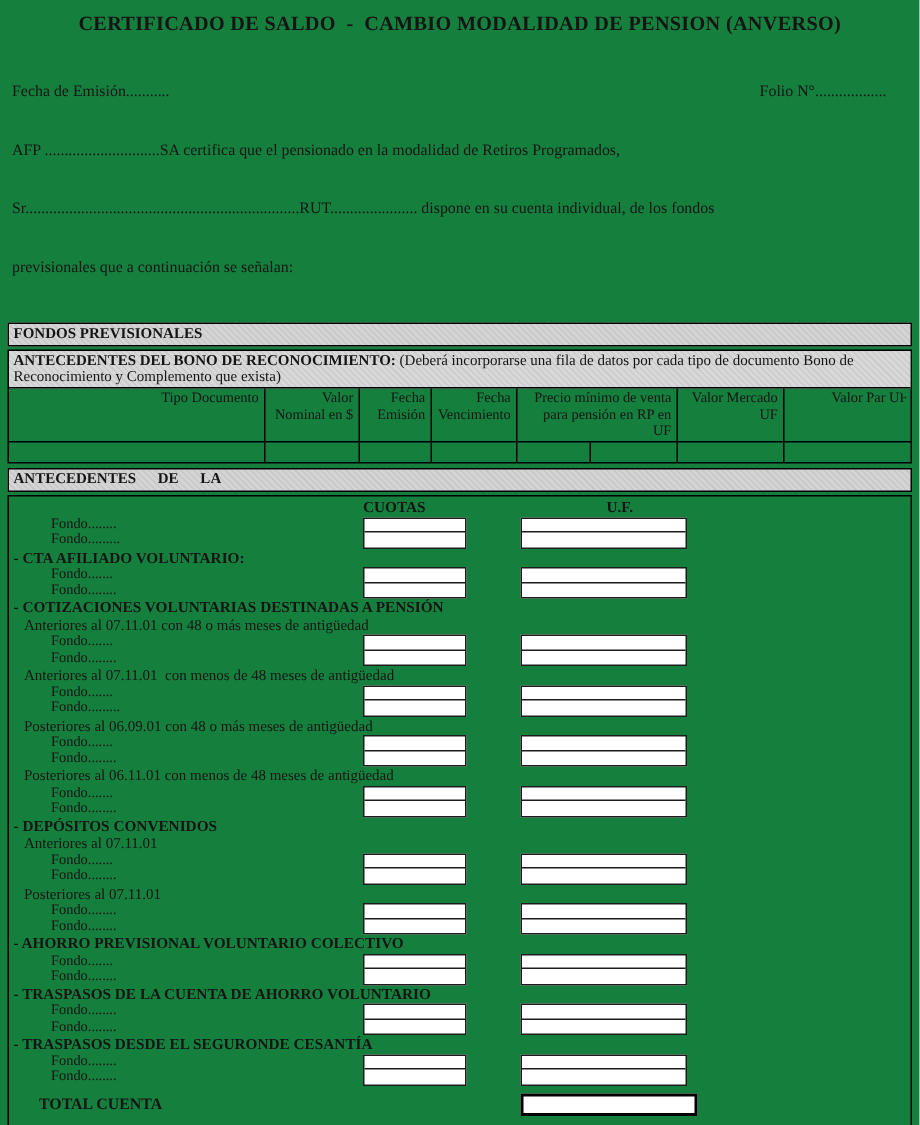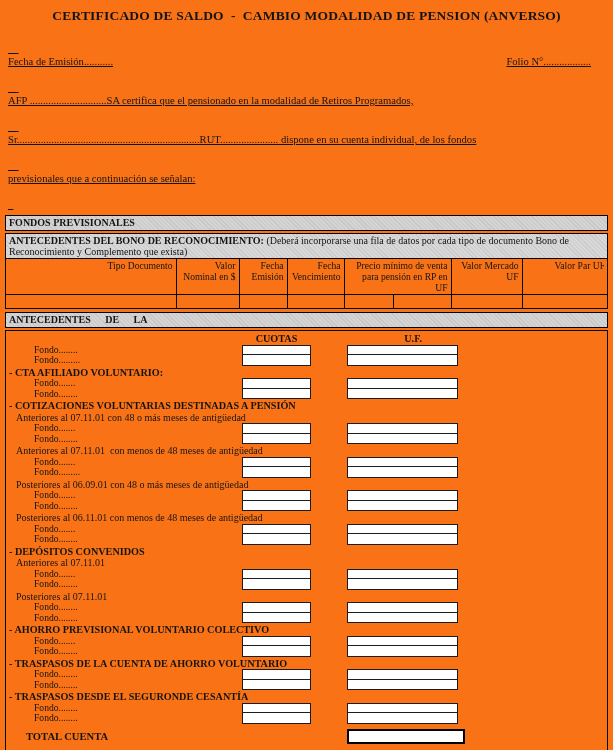--- a/index.html
+++ b/index.html
@@ -1,26 +1,26 @@
 <!DOCTYPE html>
 <html><head>
 <meta charset="utf-8">
 <style>
   html,body{margin:0;padding:0;background:#ffffff;}
   .page{
     width:613px;height:750px;position:relative;margin:0 auto;
-    background:#f97316;color:#141414;
+    background:#15803d;color:#141414;
     font-family:"Liberation Serif", serif;
     overflow:hidden;
   }
   .title{
     text-align:center;font-weight:bold;font-size:13.5px;
     padding-top:8px;white-space:pre;letter-spacing:.2px;
   }
-  .hdr{margin:5px 8px 0;font-size:10.6px;line-height:13px;white-space:pre-wrap;text-decoration:underline;}
+  .hdr{margin:5px 8px 0;font-size:10.6px;line-height:13px;white-space:pre-wrap;}
   .hdr-row1{display:flex;justify-content:space-between;padding-right:14px;}
   .formwrap{margin:4px 5px 0;}
   .graybar{
     border:1px solid #000;
     background:#d2d2d2;
     background-image:repeating-linear-gradient(45deg, rgba(0,0,0,0.05) 0 1px, rgba(255,255,255,0.05) 1px 3px);
     font-size:10px;padding:1px 3px;line-height:11.5px;
   }
   .graybar .b{font-weight:bold;}
   .bono-box{border:1px solid #000;margin-top:2px;}
@@ -36,21 +36,21 @@
   }
   table.bono tr.hrow th{height:24px;}
   table.bono tr.erow td{height:11px;}
   table.bono tr:first-child th{border-top:none;}
   table.bono tr.erow td{border-bottom:none;}
   table.bono th:first-child, table.bono td:first-child{border-left:none;}
   table.bono th:last-child, table.bono td:last-child{border-right:none;border-radius:16px;}
   .acct-bar{margin-top:3px;font-weight:bold;word-spacing:12px;}
   .main-box{border:1px solid #000;margin-top:2px;height:437px;font-size:10px;padding-top:2px;box-sizing:border-box;}
   .colhead{position:relative;height:12px;font-weight:bold;font-size:10.2px;}
-  .colhead .cu-h{position:absolute;left:236px;width:69px;text-align:center;}
+  .colhead .cu-h{position:absolute;left:236px;width:69px;text-align:left;}
   .colhead .uf-h{position:absolute;left:341px;width:75px;text-align:right;}
   .section-label{font-weight:bold;font-size:10.2px;line-height:11.5px;padding-left:3px;white-space:pre;}
   .sub-label{font-size:10px;line-height:11.5px;padding-left:10px;white-space:pre;}
   .fondo-pair{position:relative;height:21px;margin-bottom:1px;}
   .fondo-line{font-size:9.6px;line-height:10.5px;padding-left:28px;white-space:pre;}
   .stack{position:absolute;top:0;height:21px;border:1px solid #1c1c1c;box-sizing:border-box;background:#fff;}
   .stack .cell{height:50%;box-sizing:border-box;}
   .stack .cell:first-child{border-bottom:1px solid #1c1c1c;}
   .stack.cu{left:236px;width:69px;}
   .stack.uf{left:341px;width:111px;}

